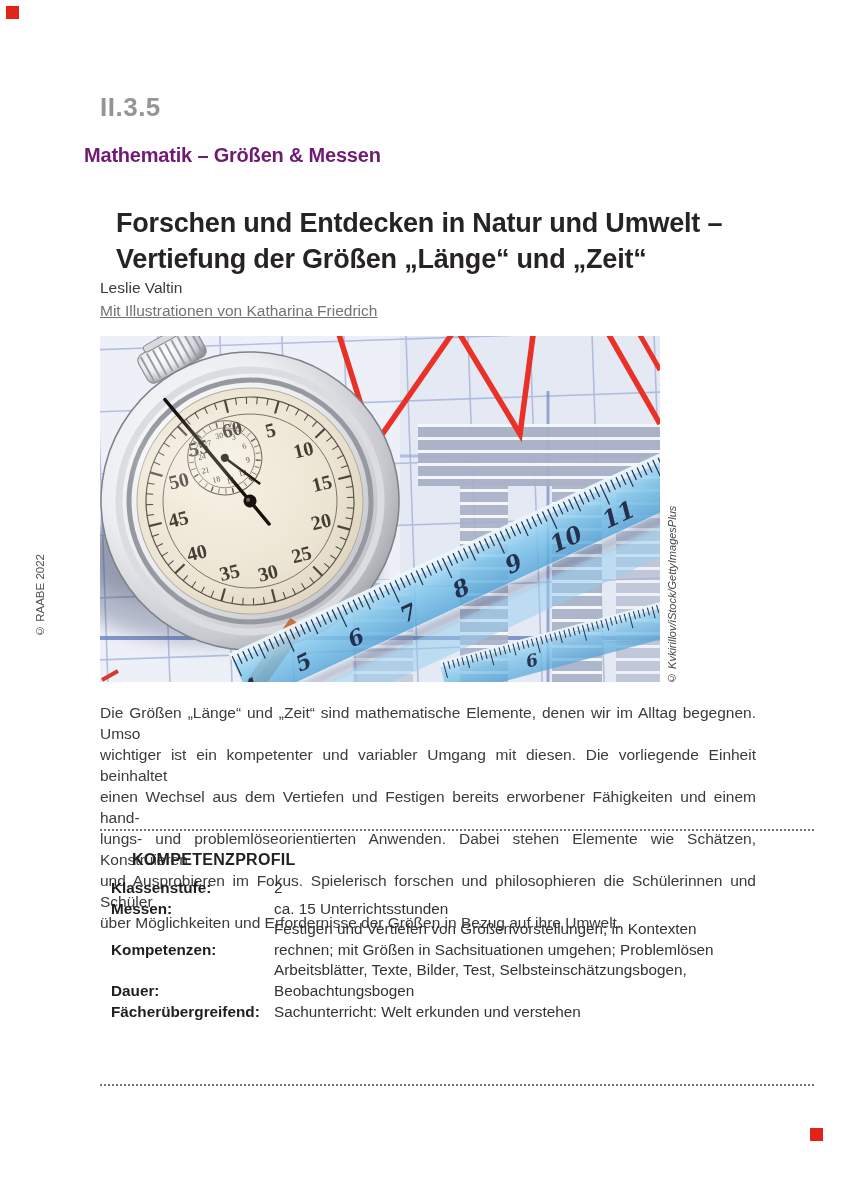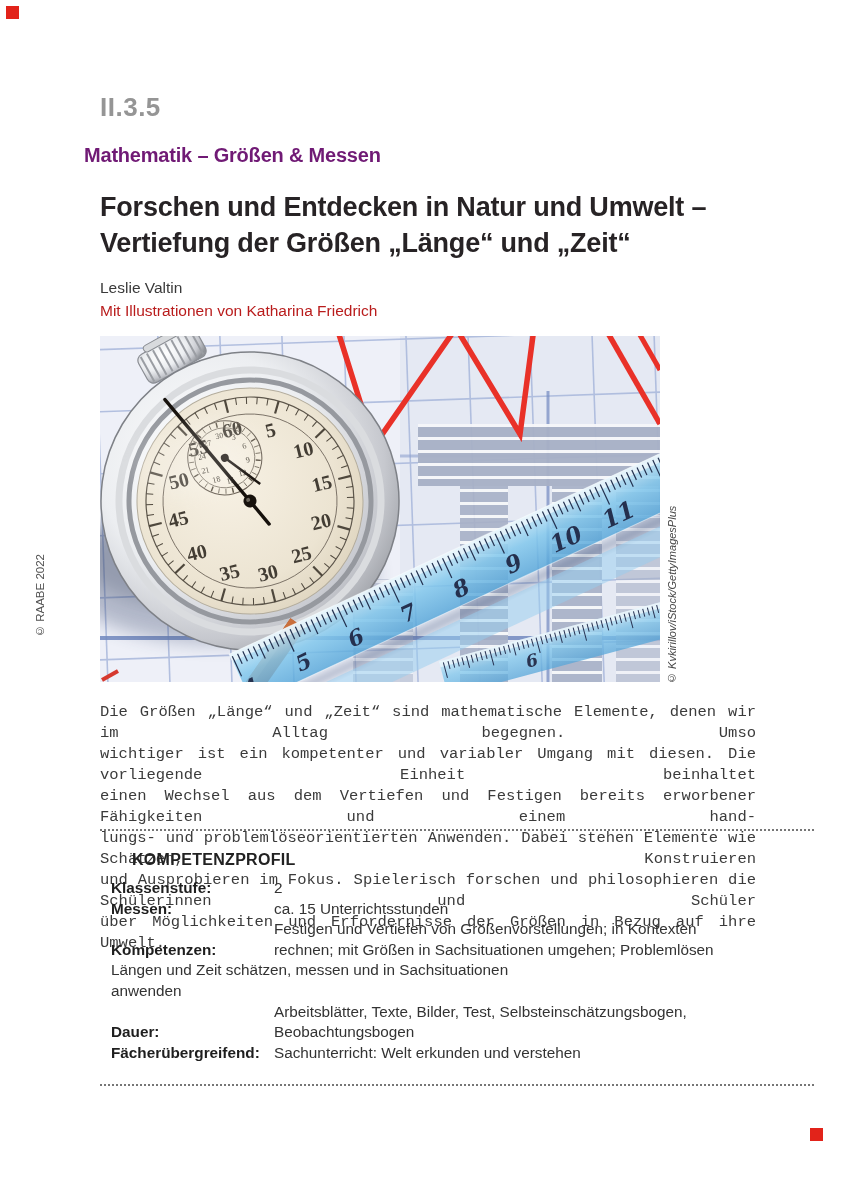--- a/index.html
+++ b/index.html
@@ -5,31 +5,31 @@
   html,body{margin:0;padding:0;background:#ffffff;}
   body{width:848px;height:1200px;position:relative;overflow:hidden;
        font-family:"Liberation Sans",sans-serif;color:#2b2b2b;}
   .abs{position:absolute;}
   .corner-mark{position:absolute;width:13px;height:13px;background:#e2231a;}
   .corner-mark.tl{left:6px;top:6px;}
   .corner-mark.br{left:810px;top:1128px;}
   .unit-code{left:100px;top:92px;font-size:26px;font-weight:600;color:#959595;letter-spacing:.5px;}
   .series{left:84px;top:144px;font-size:20px;font-weight:700;color:#701a75;letter-spacing:-.2px;}
   .page-title{left:100px;top:189px;width:620px;font-size:27px;line-height:36px;
-              font-weight:700;color:#272325;letter-spacing:-.2px;margin:0;}
+              font-weight:700;color:#272325;letter-spacing:-.2px;margin:16px;}
   .author{left:100px;top:279px;font-size:15.5px;color:#3a3a3a;}
-  .illu{left:100px;top:302px;font-size:15.5px;color:#b91c1c;}
+  .illu{left:100px;top:302px;font-size:15.5px;color:#737373;text-decoration:underline;}
   .vtext{writing-mode:vertical-rl;transform:rotate(180deg);text-align:left;
          white-space:nowrap;color:#4f4f4f;}
   .copyright-left{left:34px;top:543px;height:94px;font-size:11.5px;}
   .photo-credit{left:666px;top:486px;height:198px;font-size:11px;font-style:italic;color:#474747;}
   .photo{left:100px;top:336px;width:560px;height:346px;overflow:hidden;background:#eef0f8;}
   .photo svg{display:block;}
   .intro{left:100px;top:702px;width:656px;font-size:15.5px;line-height:21px;color:#3b3b3b;}
-  .para-line{text-align:justify;text-align-last:justify;font-family:Liberation Mono, monospace;}
+  .para-line{text-align:justify;text-align-last:justify;}
   .para-line.last{text-align-last:left;}
   .dotted{left:100px;width:714px;height:0;border-top:2px dotted #767676;}
   .d1{top:829px;}
   .d2{top:1084px;}
   .kp-head{left:111px;top:851px;font-size:16px;font-weight:700;color:#222;letter-spacing:.3px;padding-left:21px;}
   .kp-table{left:111px;top:878px;width:646px;font-size:15.3px;line-height:20.6px;color:#333;}
   .kp-row{display:flex;align-items:flex-end;}
   .kp-label{width:163px;flex:0 0 163px;font-weight:700;color:#1e1e1e;}
   .kp-value{flex:1;}
 </style>
@@ -514,21 +514,20 @@
       </div>
       <div class="kp-row">
         <div class="kp-label">Messen:</div>
         <div class="kp-value">ca. 15 Unterrichtsstunden</div>
       </div>
       <div class="kp-row">
         <div class="kp-label">Kompetenzen:</div>
         <div class="kp-value">Festigen und Vertiefen von Größenvorstellungen; in Kontexten<br>rechnen; mit Größen in Sachsituationen umgehen; Problemlösen</div>
       </div>
       <div class="kp-row">
-        <div class="kp-value">Längen und Zeit schätzen, messen und in Sachsituationen<br>anwenden</div>
       </div>
       <div class="kp-row">
         <div class="kp-label">Dauer:</div>
         <div class="kp-value">Arbeitsblätter, Texte, Bilder, Test, Selbsteinschätzungsbogen,<br>Beobachtungsbogen</div>
       </div>
       <div class="kp-row">
         <div class="kp-label">Fächerübergreifend:</div>
         <div class="kp-value">Sachunterricht: Welt erkunden und verstehen</div>
       </div>
     </div>

